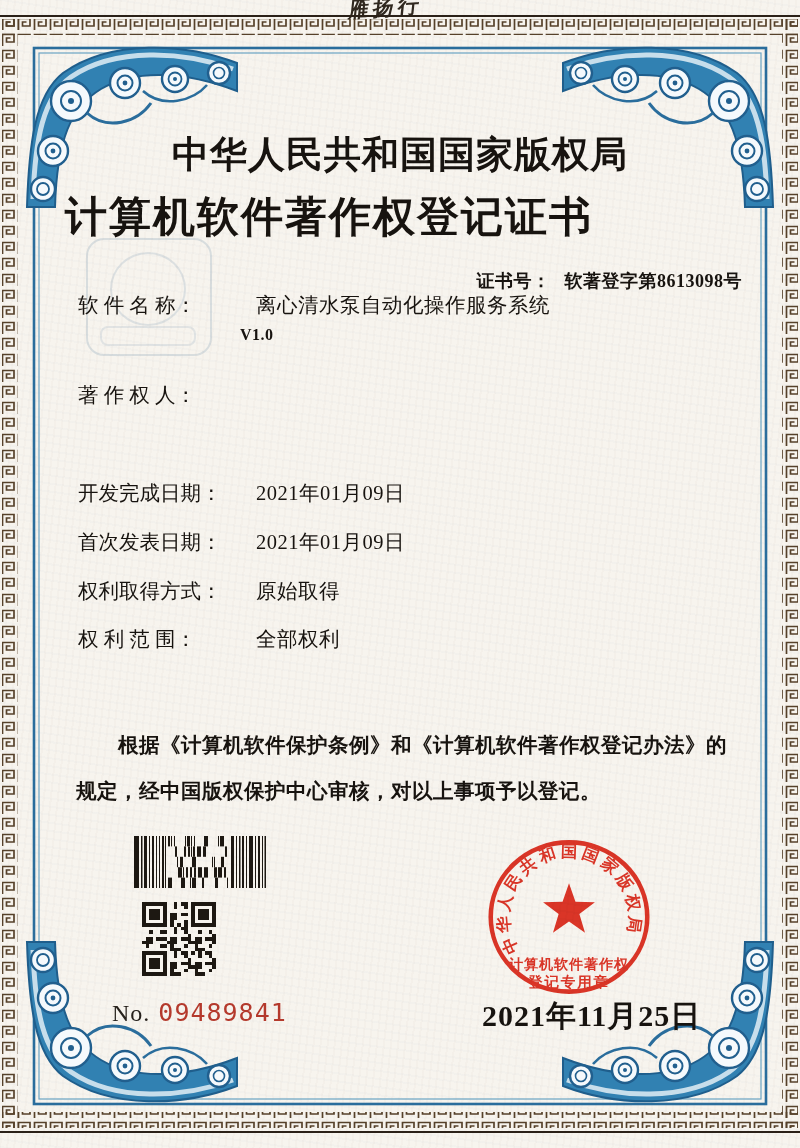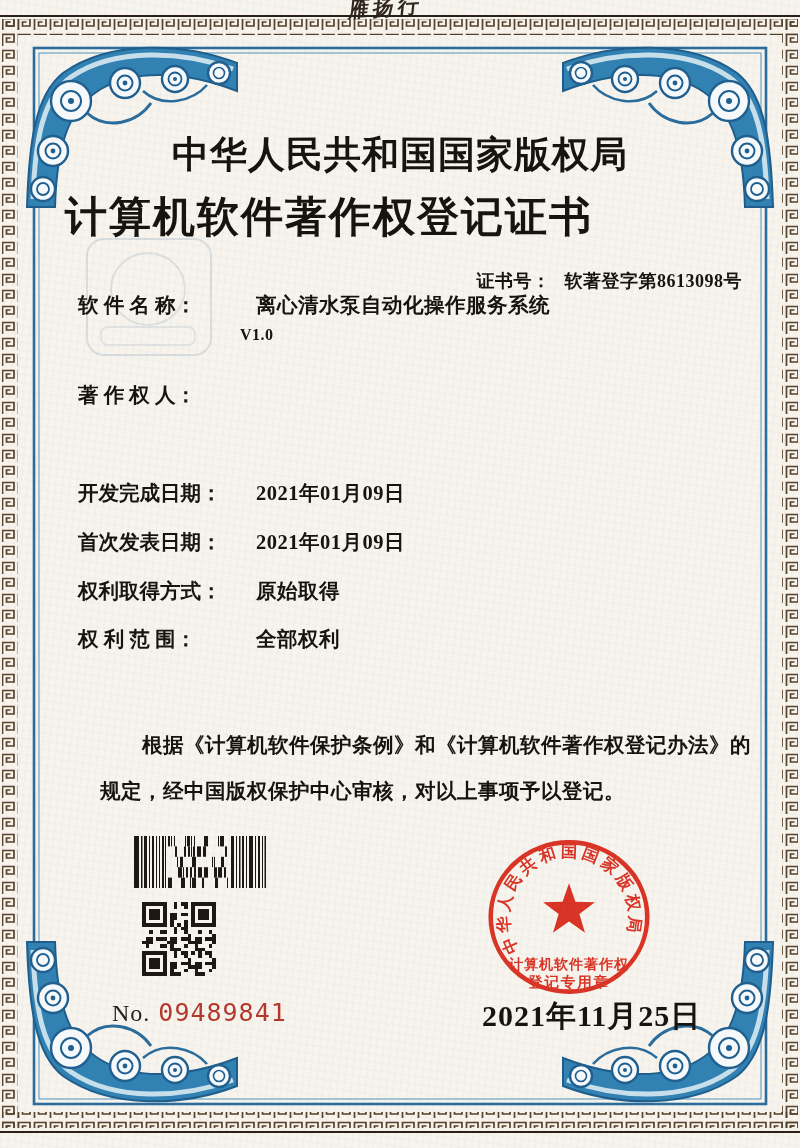--- a/index.html
+++ b/index.html
@@ -36,27 +36,27 @@
     border:2px solid rgba(140,165,185,.38);border-radius:18px;opacity:.75;
   }
   .watermark-stamp::before{
     content:"";position:absolute;left:22px;top:12px;width:72px;height:70px;
     border:2px solid rgba(140,165,185,.33);border-radius:50%;
   }
   .watermark-stamp::after{
     content:"";position:absolute;left:12px;bottom:8px;width:92px;height:16px;
     border:2px solid rgba(140,165,185,.28);border-radius:8px;
   }
-  .field-row{position:absolute;left:78px;width:660px;font-weight:700;font-size:20.5px;}
+  .field-row{position:absolute;left:78px;width:660px;font-weight:400;font-size:20.5px;}
   .field-row .flabel{display:inline-block;width:152px;white-space:pre;}
   .field-row .fvalue{position:absolute;left:178px;top:0;white-space:pre;letter-spacing:.5px;}
   .fvalue-line2{position:absolute;left:240px;font-weight:700;font-size:16px;letter-spacing:.5px;}
   .r1{top:291px}.r2{top:381px}.r3{top:479px}.r4{top:528px}.r5{top:577px}.r6{top:625px}.r7{top:674px}
   .v2{top:326px}
-  .statement{position:absolute;left:76px;top:722px;width:678px;font-size:20.5px;font-weight:700;letter-spacing:.5px;margin-left:24px;}
+  .statement{position:absolute;left:76px;top:722px;width:678px;font-size:20.5px;font-weight:700;letter-spacing:.5px;}
   .statement .sline{height:46px;line-height:46px;white-space:nowrap;}
   .statement .sline:first-child{text-indent:42px;}
   .barcode{position:absolute;left:134px;top:836px;width:132px;height:52px;}
   .qr-code{position:absolute;left:140px;top:902px;width:78px;height:74px;}
   .serial-row{position:absolute;left:112px;top:998px;font-size:24px;white-space:nowrap;}
   .serial-row .no-label{font-family:"Liberation Serif",serif;color:#26211c;letter-spacing:1px;}
   .serial-row .no-value{font-family:"DejaVu Sans Mono",monospace;color:#b4392c;font-size:25px;margin-left:8px;letter-spacing:1px;margin-top:14px;}
   .official-seal{position:absolute;left:478px;top:830px;width:182px;height:174px;opacity:.94;mix-blend-mode:multiply;}
   .issue-date{position:absolute;left:482px;top:996px;font-size:30px;font-weight:700;letter-spacing:1px;}
 </style>

